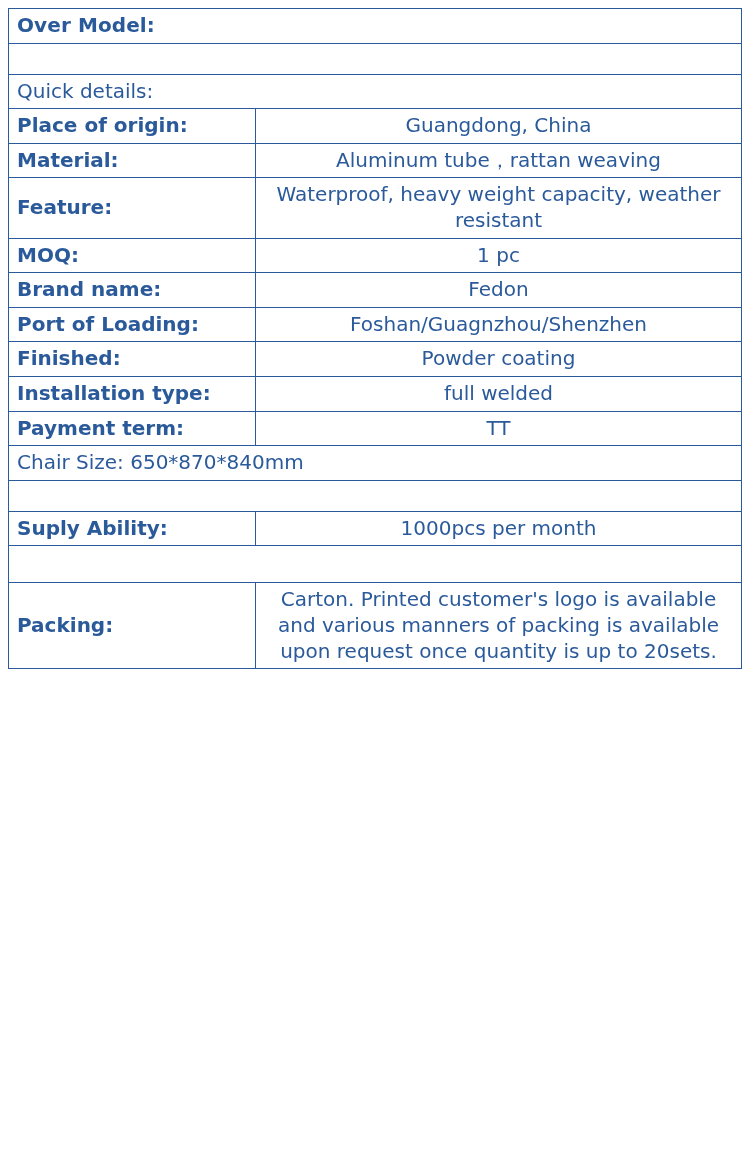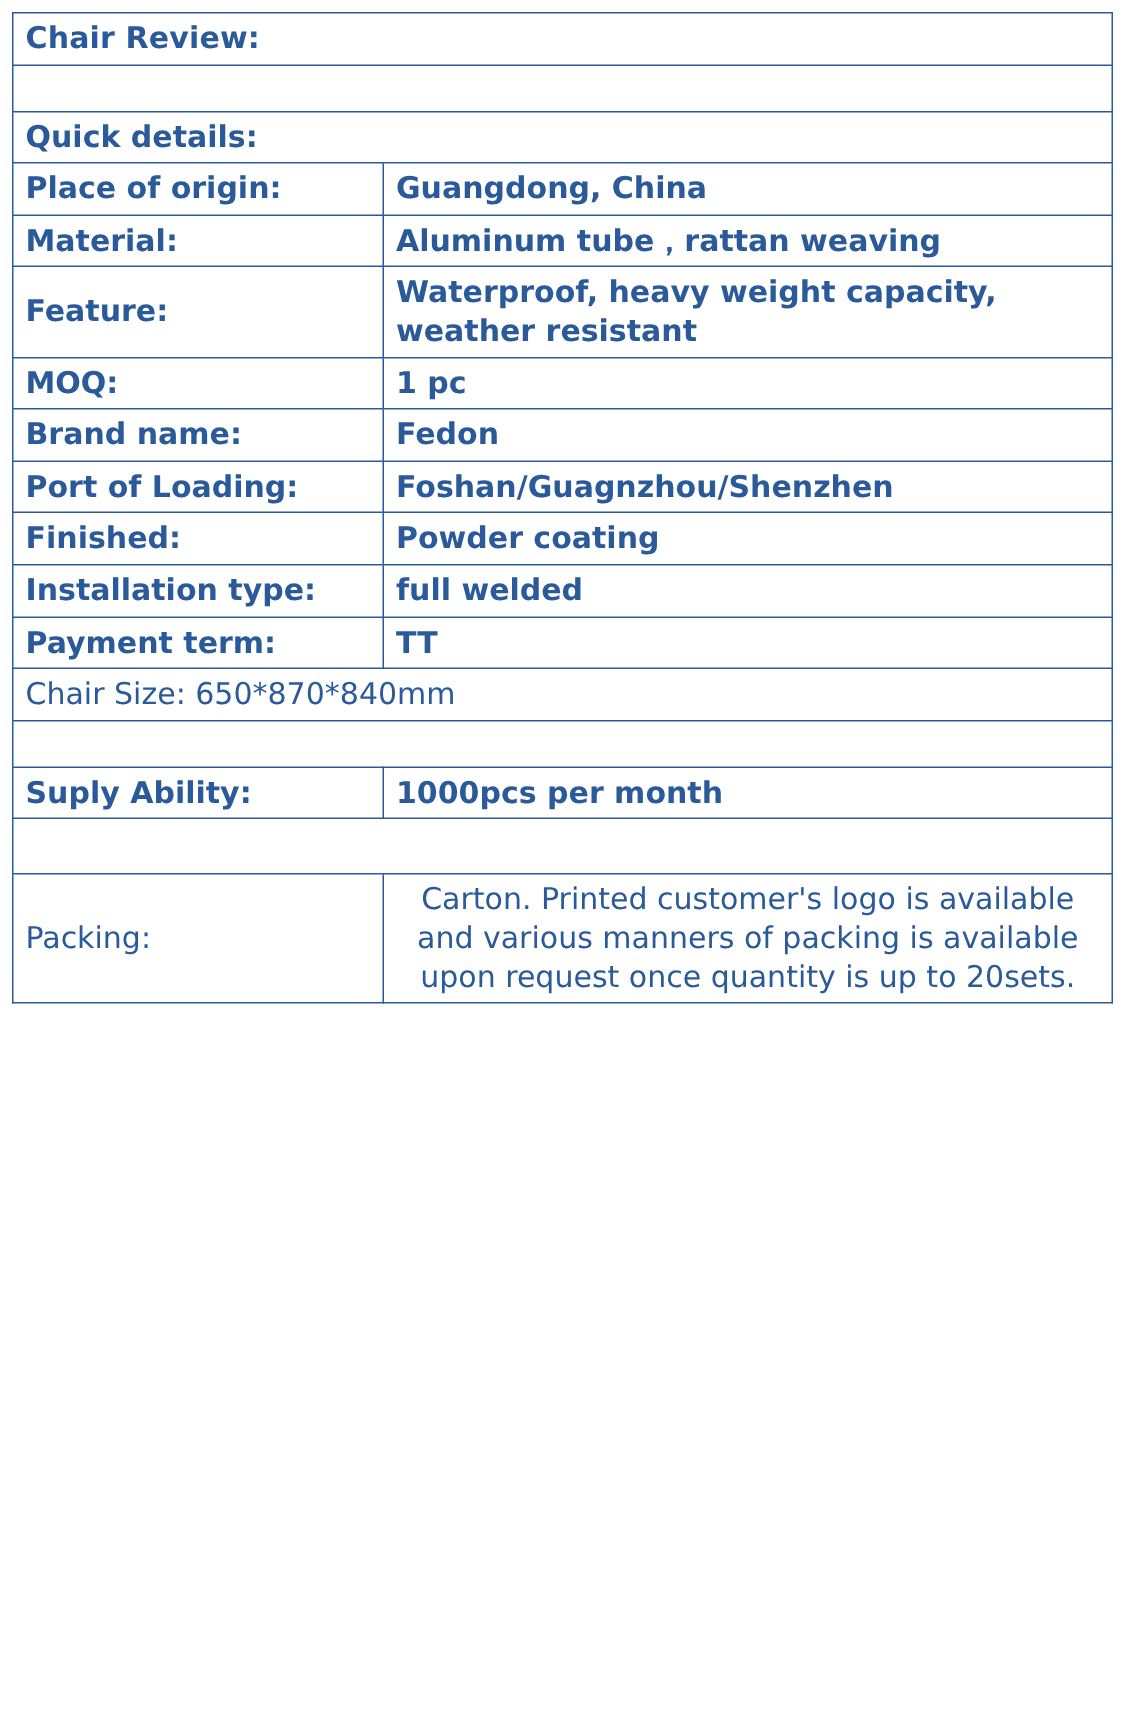--- a/index.html
+++ b/index.html
@@ -48,39 +48,40 @@
   }
   .spacer-row-tall td {
     height: 28px;
     padding: 0;
   }
   .label {
     font-weight: bold;
     font-size: 20px;
   }
   .value {
-    font-weight: bold;
+    font-weight: normal;
     font-size: 20px;
+    text-align: center;
   }
   .section td {
-    font-weight: bold;
+    font-weight: normal;
     font-size: 20px;
     padding: 7px 8px;
   }
   .plain td {
     font-weight: normal;
     font-size: 20px;
     padding: 7px 8px;
   }
   .tall-cell {
     padding-top: 7px;
     padding-bottom: 7px;
   }
   .packing-label {
-    font-weight: normal;
+    font-weight: bold;
     font-size: 20px;
     vertical-align: middle;
   }
   .packing-value {
     font-weight: normal;
     font-size: 20px;
     line-height: 1.45;
     vertical-align: middle;
     padding-top: 10px;
     padding-bottom: 10px;
@@ -91,21 +92,21 @@
 <body>
 
 <div class="sheet">
   <table class="spec">
     <colgroup>
       <col class="c-label">
       <col class="c-value">
     </colgroup>
     <tbody>
       <tr class="title-row">
-        <td colspan="2">Chair Review:</td>
+        <td colspan="2">Over Model:</td>
       </tr>
       <tr class="spacer-row">
         <td colspan="2"></td>
       </tr>
       <tr class="section">
         <td colspan="2">Quick details:</td>
       </tr>
 
       <tr>
         <td class="label">Place of origin:</td>

